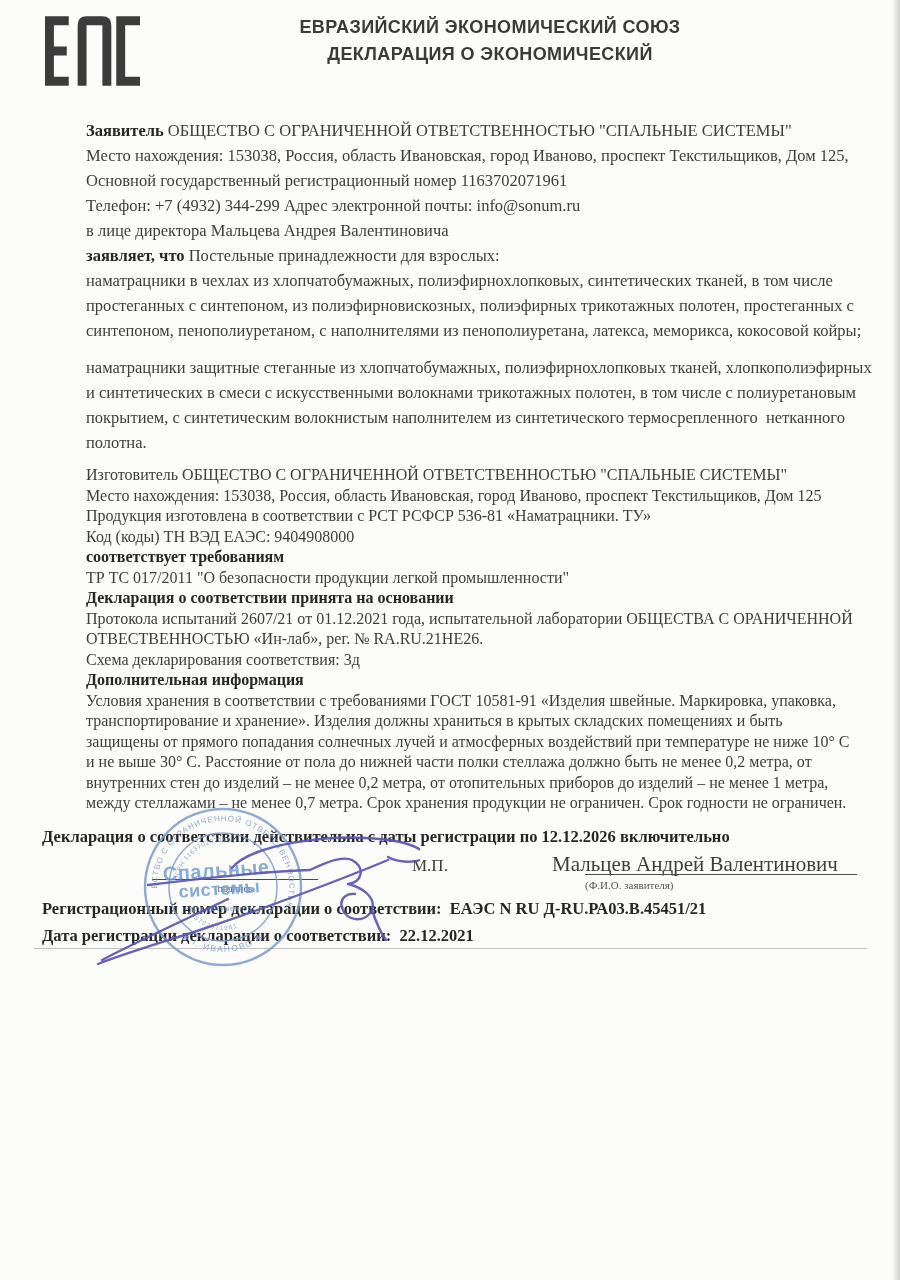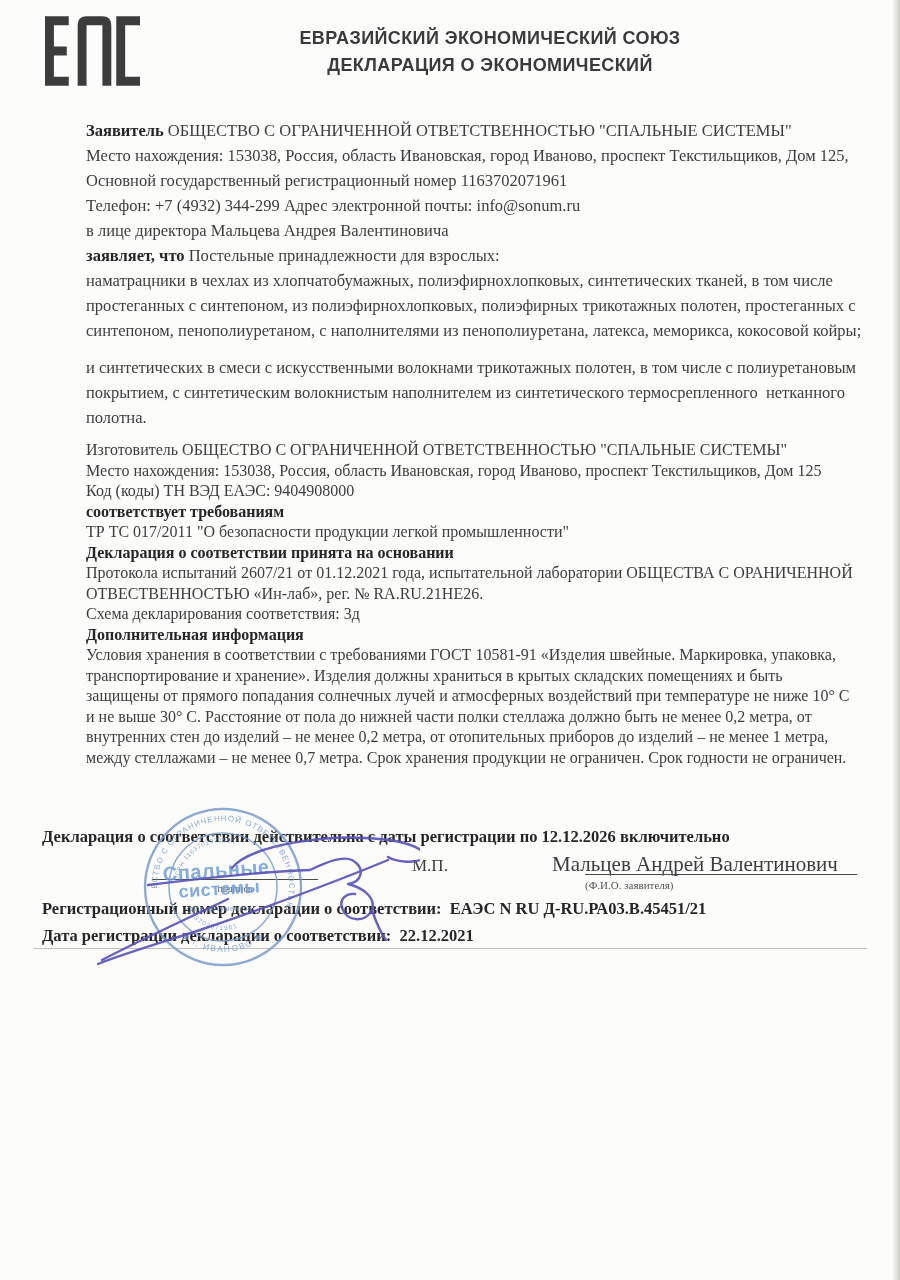--- a/index.html
+++ b/index.html
@@ -4,21 +4,21 @@
 <style>
   html,body { margin:0; padding:0; }
   body { width:900px; height:1280px; background:#fcfcfb; position:relative;
          font-family:"Liberation Serif","DejaVu Serif",serif; color:#3d3d3d; overflow:hidden; }
   .page { position:absolute; inset:0; }
 
   
   .eac { position:absolute; left:45px; top:15px; width:95px; height:72px; }
 
   
-  .header { position:absolute; left:110px; top:25px; width:760px; text-align:center;
+  .header { position:absolute; left:110px; top:14px; width:760px; text-align:center;
             font-family:"Liberation Sans","DejaVu Sans",sans-serif; font-weight:bold;
             font-size:18px; line-height:27px; color:#3a3a3a; letter-spacing:.4px; }
 
   
   .body-flow { position:absolute; left:42px; top:118px; width:830px; }
   .para { }
   .lh25 { font-size:16.5px; line-height:25px; }
   .lh20 { font-size:16px;   line-height:20.5px; }
   .mt12 { margin-top:12px; }
   .mt10 { margin-top:10px; }
@@ -76,31 +76,33 @@
 
   <div class="body-flow">
     <div class="para lh25">
         <div class="tl"><span class="bld">Заявитель </span><span>ОБЩЕСТВО С ОГРАНИЧЕННОЙ ОТВЕТСТВЕННОСТЬЮ "СПАЛЬНЫЕ СИСТЕМЫ"</span></div>
         <div class="tl"><span>Место нахождения: 153038, Россия, область Ивановская, город Иваново, проспект Текстильщиков, Дом 125,</span></div>
         <div class="tl"><span>Основной государственный регистрационный номер 1163702071961</span></div>
         <div class="tl"><span>Телефон: +7 (4932) 344-299 Адрес электронной почты: info@sonum.ru</span></div>
         <div class="tl"><span>в лице директора Мальцева Андрея Валентиновича</span></div>
         <div class="tl"><span class="bld">заявляет, что </span><span>Постельные принадлежности для взрослых:</span></div>
         <div class="tl"><span>наматрацники в чехлах из хлопчатобумажных, полиэфирнохлопковых, синтетических тканей, в том числе</span></div>
-        <div class="tl"><span>простеганных с синтепоном, из полиэфирнохлопковых, полиэфирных трикотажных полотен, простеганных с</span></div>
+        <div class="tl"><span>простеганных с синтепоном, из полиэфирновискозных, полиэфирных трикотажных полотен, простеганных с</span></div>
         <div class="tl"><span>синтепоном, пенополиуретаном, с наполнителями из пенополиуретана, латекса, меморикса, кокосовой койры;</span></div>
       </div>
     <div class="para lh25 mt12">
+        <div class="tl"><span>наматрацники защитные стеганные из хлопчатобумажных, полиэфирнохлопковых тканей, хлопкополиэфирных</span></div>
         <div class="tl"><span>и синтетических в смеси с искусственными волокнами трикотажных полотен, в том числе с полиуретановым</span></div>
         <div class="tl"><span>покрытием, с синтетическим волокнистым наполнителем из синтетического термосрепленного&nbsp; нетканного</span></div>
         <div class="tl"><span>полотна.</span></div>
       </div>
     <div class="para lh20 mt10">
         <div class="tl"><span>Изготовитель ОБЩЕСТВО С ОГРАНИЧЕННОЙ ОТВЕТСТВЕННОСТЬЮ "СПАЛЬНЫЕ СИСТЕМЫ"</span></div>
         <div class="tl"><span>Место нахождения: 153038, Россия, область Ивановская, город Иваново, проспект Текстильщиков, Дом 125</span></div>
+        <div class="tl"><span>Продукция изготовлена в соответствии с РСТ РСФСР 536-81 «Наматрацники. ТУ»</span></div>
         <div class="tl"><span>Код (коды) ТН ВЭД ЕАЭС: 9404908000</span></div>
         <div class="tl"><span class="bld">соответствует требованиям</span></div>
         <div class="tl"><span>ТР ТС 017/2011 "О безопасности продукции легкой промышленности"</span></div>
         <div class="tl"><span class="bld">Декларация о соответствии принята на основании</span></div>
         <div class="tl"><span>Протокола испытаний 2607/21 от 01.12.2021 года, испытательной лаборатории ОБЩЕСТВА С ОРАНИЧЕННОЙ</span></div>
         <div class="tl"><span>ОТВЕСТВЕННОСТЬЮ «Ин-лаб», рег. № RA.RU.21НЕ26.</span></div>
         <div class="tl"><span>Схема декларирования соответствия: 3д</span></div>
         <div class="tl"><span class="bld">Дополнительная информация</span></div>
         <div class="tl"><span>Условия хранения в соответствии с требованиями ГОСТ 10581-91 «Изделия швейные. Маркировка, упаковка,</span></div>
         <div class="tl"><span>транспортирование и хранение». Изделия должны храниться в крытых складских помещениях и быть</span></div>

